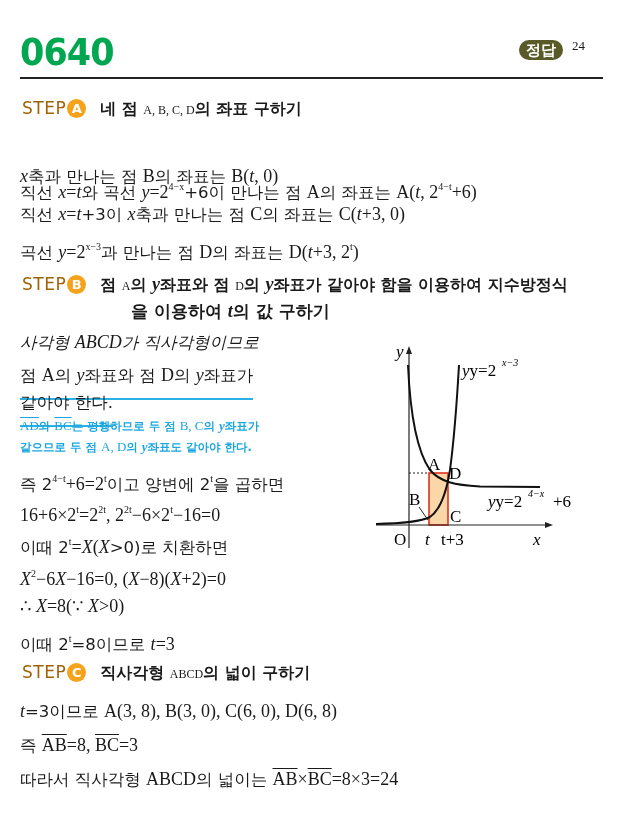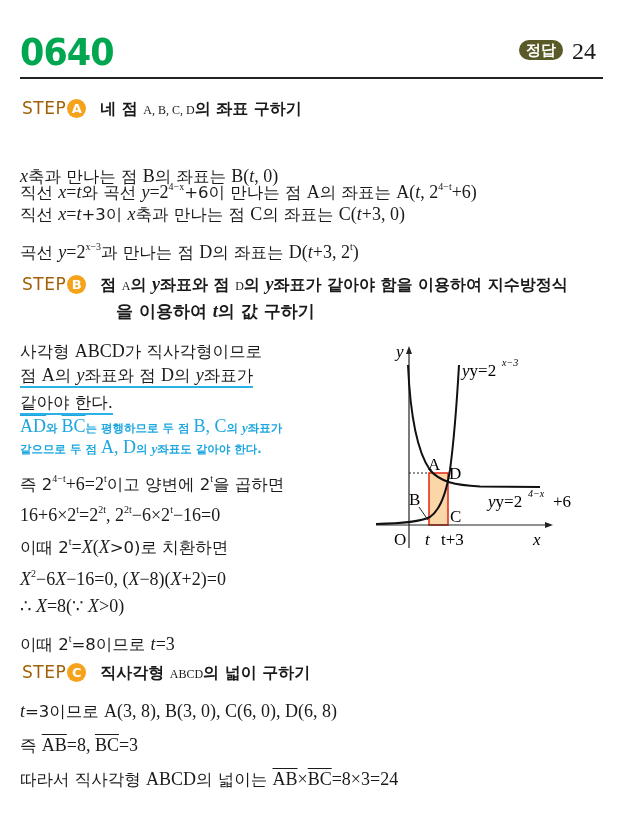--- a/index.html
+++ b/index.html
@@ -4,34 +4,34 @@
 <style>
   html, body { margin:0; padding:0; background:#ffffff; }
   body { width:620px; height:818px; position:relative; overflow:hidden;
          font-family: "DejaVu Sans", sans-serif; color:#1a1a1a; }
   .abs { position:absolute; }
   .num { left:20px; top:30px; font-family:"DejaVu Sans", sans-serif; font-weight:bold;
          font-size:38px; color:#00a650; letter-spacing:-1px; transform:scaleX(0.92); transform-origin:left; }
   .rule { left:20px; top:77px; width:583px; height:2px; background:#222; }
   .ans-badge { left:519px; top:40px; background:#5a5a28; color:#fff; border-radius:11px;
                font-size:15px; font-weight:bold; padding:2px 7px; line-height:16px; }
-  .ans-val { left:572px; top:38px; font-family:"Liberation Serif", serif; font-size:24px; }
+  .ans-val { left:572px; top:38px; font-family:"Liberation Serif", serif; font-size:13px; }
   .line { position:absolute; left:20px; font-size:16.5px; line-height:22px; white-space:nowrap; }
   .serif { font-family:"Liberation Serif", serif; font-size:18px; }
   .it { font-family:"Liberation Serif", serif; font-style:italic; font-size:18px; }
   sup { font-size:10px; vertical-align:8px; font-family:"Liberation Serif", serif; }
   .step { position:absolute; left:22px; font-size:17px; font-weight:bold; white-space:nowrap; }
   .step-word { color:#a16207; font-family:"DejaVu Sans", sans-serif; font-weight:normal; letter-spacing:0.5px; font-size:17px; }
   .step-circle { display:inline-block; width:19px; height:19px; border-radius:50%; background:#f5a31a;
                  color:#fff; text-align:center; line-height:19px; font-size:13px; font-weight:bold; margin-left:1px; vertical-align:1px; }
   .step-title { margin-left:14px; font-weight:bold; font-size:16px; }
   .step-title .serif { font-weight:normal; font-size:12px; }
-  .ul { border-bottom:2px solid #2ab1e6; padding-bottom:1px; }
+  .ul { border-bottom:2px solid #2ab1e6; padding-bottom:13px; }
   .note { position:absolute; left:20px; color:#1ba6df; font-size:11.5px; font-weight:bold; line-height:20px; white-space:nowrap; }
-  .note .serif { font-size:18px; font-weight:normal; }
+  .note .serif { font-size:13px; font-weight:normal; }
   .over { text-decoration:overline; }
   svg text { font-family:"Liberation Serif", serif; }
 </style>
 </head>
 <body>
 
 <div class="abs num">0640</div>
 <div class="abs ans-badge">정답</div>
 <div class="abs ans-val">24</div>
 <div class="abs rule"></div>
@@ -49,25 +49,25 @@
 <div class="line" style="top:203px;">
   <span>직선 </span><span class="it">x</span><span class="serif">=</span><span class="it">t</span><span>+3이 </span><span class="it">x</span><span>축과 만나는 점 </span><span class="serif">C</span><span>의 좌표는 </span><span class="serif">C(</span><span class="it">t</span><span class="serif">+3, 0)</span>
 </div>
 <div class="line" style="top:236px;">
   <span>곡선 </span><span class="it">y</span><span class="serif">=2</span><sup>x−3</sup><span>과 만나는 점 </span><span class="serif">D</span><span>의 좌표는 </span><span class="serif">D(</span><span class="it">t</span><span class="serif">+3, 2</span><sup>t</sup><span class="serif">)</span>
 </div>
 
 <div class="step" style="top:274px;">
   <span class="step-word">STEP</span><span class="step-circle">B</span><span class="step-title"><span>점 </span><span class="serif">A</span><span>의 </span><span class="it">y</span><span>좌표와 점 </span><span class="serif">D</span><span>의 </span><span class="it">y</span><span>좌표가 같아야 함을 이용하여 지수방정식</span></span>
 </div>
-<div class="step" style="top:300px; left:116px;">
+<div class="step" style="top:300px; left:131px;">
   <span>을 이용하여 </span><span class="it">t</span><span>의 값 구하기</span>
 </div>
 
-<div class="line" style="top:340px;">
+<div class="line" style="top:331px;font-style:italic;">
   <span>사각형 </span><span class="serif">ABCD</span><span>가 직사각형이므로</span>
 </div>
 <div class="line" style="top:364px;">
   <span class="ul"><span>점 </span><span class="serif">A</span><span>의 </span><span class="it">y</span><span>좌표와 점 </span><span class="serif">D</span><span>의 </span><span class="it">y</span><span>좌표가</span></span>
 </div>
 <div class="line" style="top:392px;">
   <span class="ul">같아야 한다.</span>
 </div>
 
 <div class="note" style="top:416px;">

